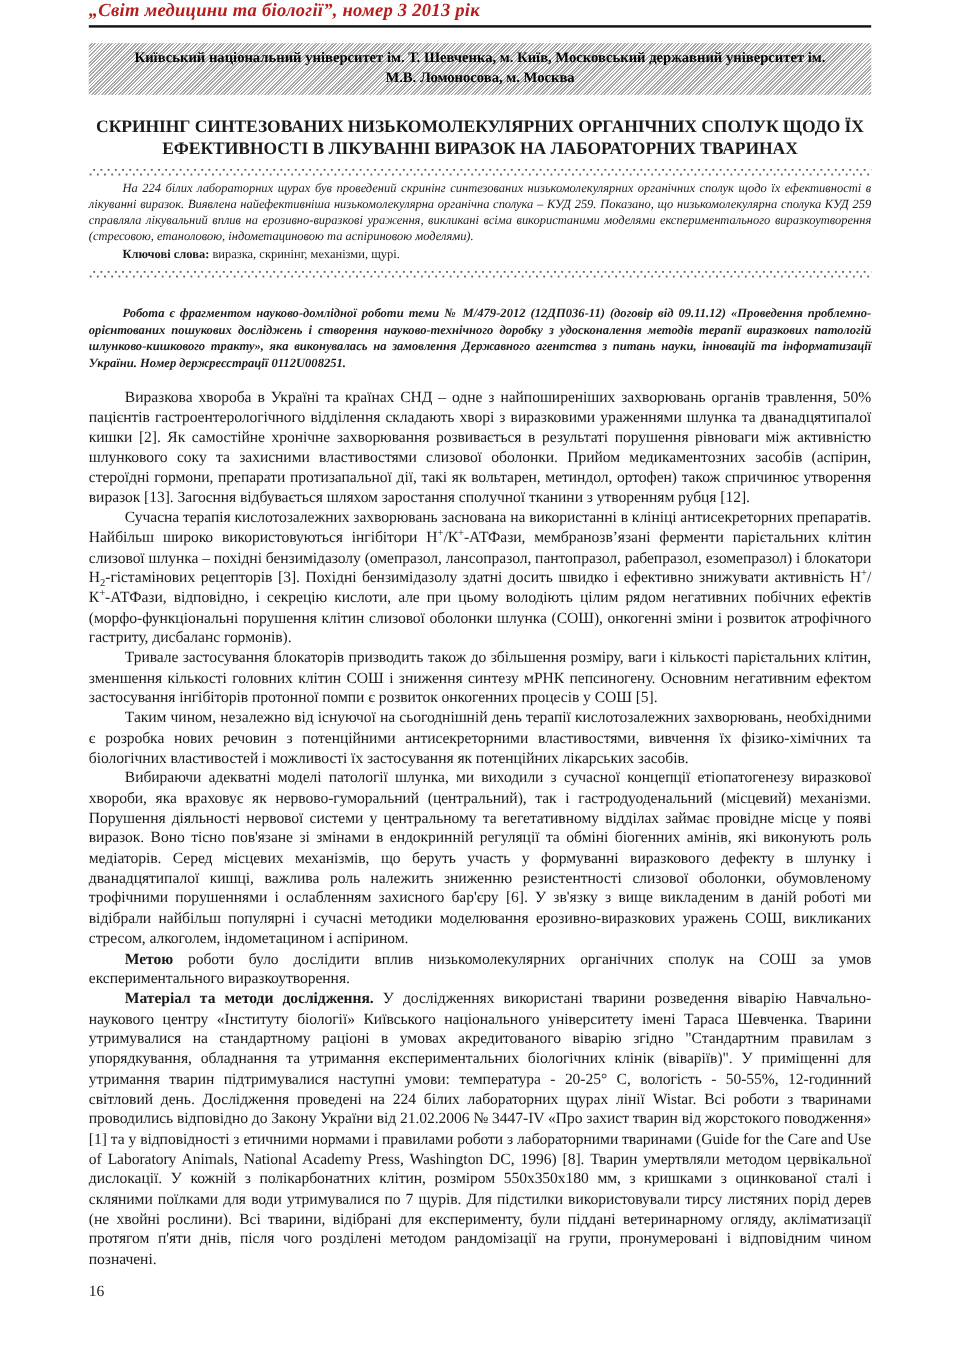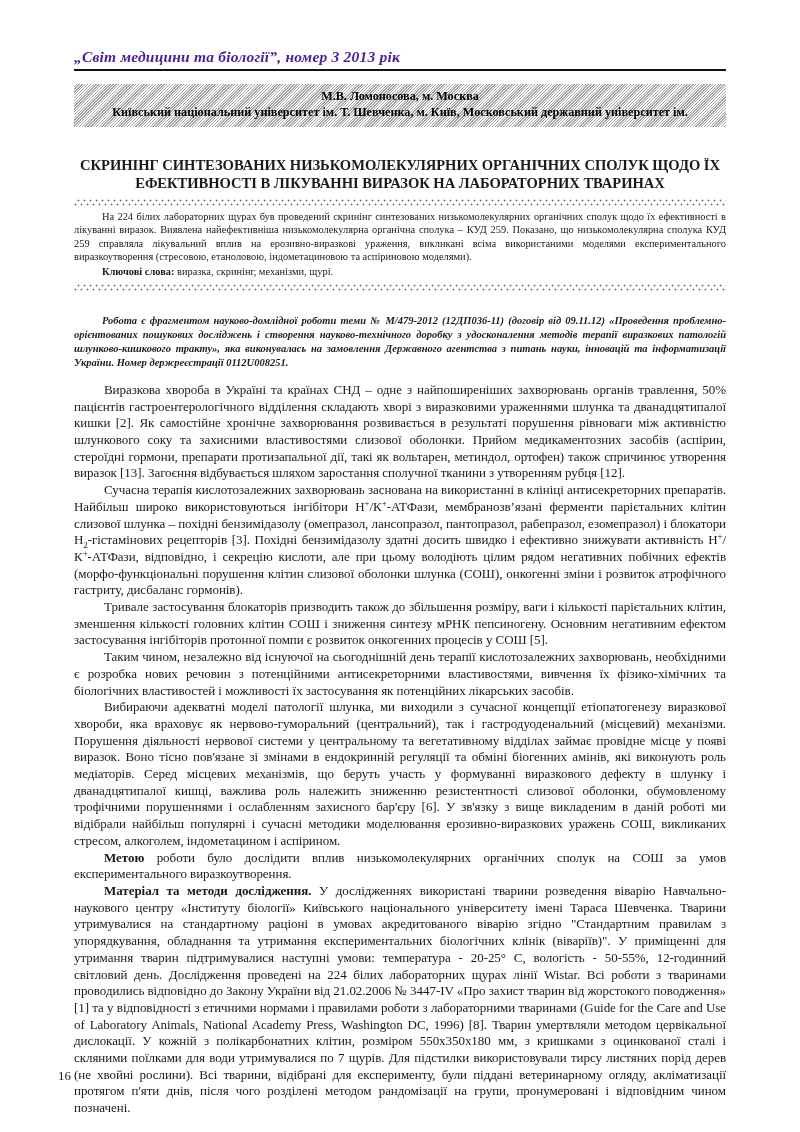--- a/index.html
+++ b/index.html
@@ -21,26 +21,25 @@
   }
   .sheet {
     position: absolute;
     left: 74px;
     top: 0;
     width: 652px;
   }
 
   
   .runhead {
-    padding-top: 48px;
     font-style: italic;
     font-weight: bold;
     font-size: 15.5px;
     letter-spacing: 0.2px;
-    color: #4c1d95;
+    color: #b91c1c;
     line-height: 1.15;
     white-space: nowrap;
   }
   .runhead-rule {
     margin-top: 3px;
     border-bottom: 2px solid #111;
     height: 0;
   }
 
   
@@ -67,21 +66,21 @@
       rgba(255,255,255,0.95) 1px,
       rgba(120,120,120,0.55) 1px,
       rgba(120,120,120,0.55) 2px
     );
   }
   .authors-block .au-names { letter-spacing: 0.1px; }
   .authors-block .au-aff  { letter-spacing: 0px; }
 
   
   .title {
-    margin-top: 29px;
+    margin-top: 18px;
     text-align: center;
     font-weight: bold;
     font-size: 14.6px;
     line-height: 1.28;
     letter-spacing: -0.05px;
   }
 
   
   .wave {
     height: 7px;
@@ -92,20 +91,21 @@
       radial-gradient(circle at 1.5px 5.5px, rgba(70,70,70,0.85) 0.8px, rgba(0,0,0,0) 1.1px),
       radial-gradient(circle at 4.5px 1.5px, rgba(70,70,70,0.85) 0.8px, rgba(0,0,0,0) 1.1px);
   }
 
   
   .abstract {
     font-size: 10.4px;
     line-height: 1.30;
     text-align: justify;
     text-indent: 28px;
+    font-style: italic;
   }
   .kw {
     margin-top: 1px;
     font-size: 10.4px;
     line-height: 1.30;
     text-indent: 28px;
   }
   .kw b { font-weight: bold; }
 
   
@@ -132,38 +132,38 @@
     text-indent: 30px;
     letter-spacing: -0.05px;
   }
   .body p b { font-weight: bold; }
   sup { font-size: 0.68em; vertical-align: super; line-height: 0; }
   sub { font-size: 0.68em; vertical-align: sub; line-height: 0; }
 
   
   .pageno {
     position: absolute;
-    left: 58px;
+    left: 74px;
     top: 1068px;
     font-size: 13px;
   }
 </style>
 </head>
 <body>
 
 <div class="page">
   <div class="sheet">
 
     <div class="runhead">„Світ медицини та біології”, номер 3 2013 рік</div>
     <div class="runhead-rule"></div>
 
 
     <div class="authors-block">
+      <div class="au-aff">Київський національний університет ім. Т. Шевченка, м. Київ, Московський державний університет ім.</div>
       <div class="au-aff">М.В. Ломоносова, м. Москва</div>
-      <div class="au-aff">Київський національний університет ім. Т. Шевченка, м. Київ, Московський державний університет ім.</div>
     </div>
 
     <div class="title">
       <div>СКРИНІНГ СИНТЕЗОВАНИХ НИЗЬКОМОЛЕКУЛЯРНИХ ОРГАНІЧНИХ СПОЛУК ЩОДО ЇХ</div>
       <div>ЕФЕКТИВНОСТІ В ЛІКУВАННІ ВИРАЗОК НА ЛАБОРАТОРНИХ ТВАРИНАХ</div>
     </div>
 
     <div class="wave"></div>
 
     <div class="abstract">На 224 білих лабораторних щурах був проведений скринінг синтезованих низькомолекулярних органічних сполук щодо їх ефективності в лікуванні виразок. Виявлена найефективніша низькомолекулярна органічна сполука – КУД 259. Показано, що низькомолекулярна сполука КУД 259 справляла лікувальний вплив на ерозивно-виразкові ураження, викликані всіма використаними моделями експериментального виразкоутворення (стресовою, етаноловою, індометациновою та аспіриновою моделями).</div>

